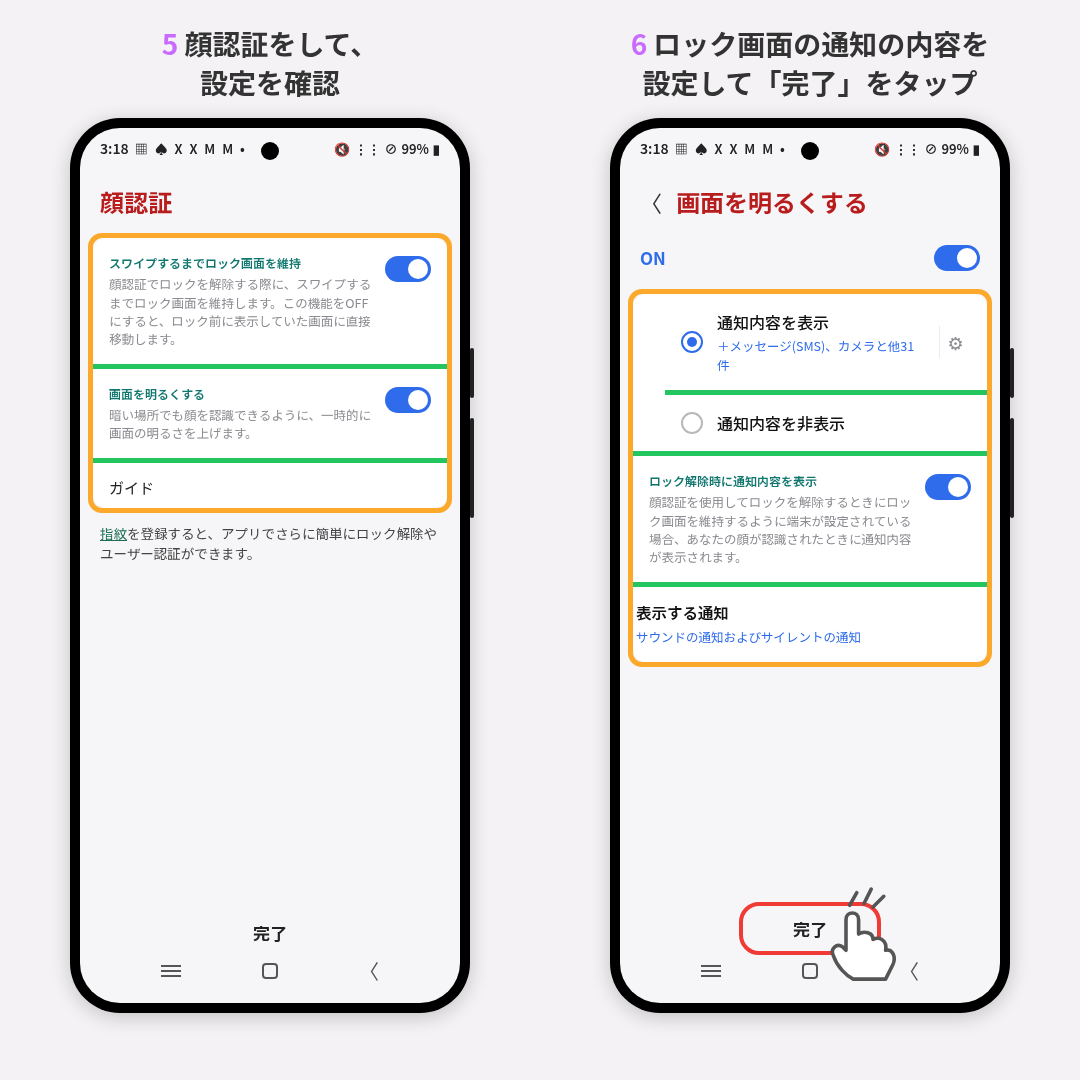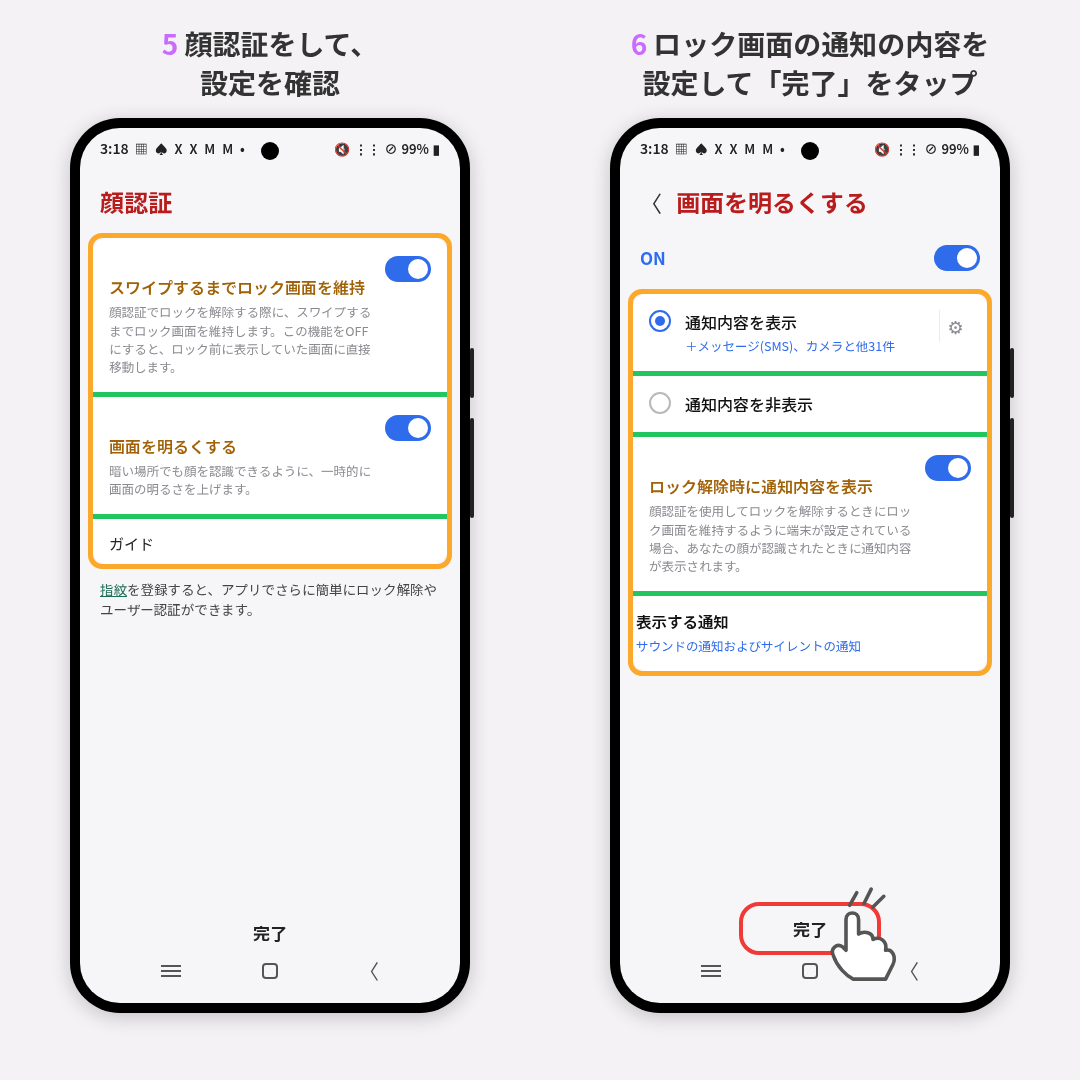--- a/index.html
+++ b/index.html
@@ -123,25 +123,24 @@
     .setting-row {
       display: flex;
       align-items: flex-start;
       justify-content: space-between;
       padding: 16px 16px;
       gap: 12px;
     }
     .setting-row + .setting-row,
     .divider { border-top: 5px solid #22c55e; }
     .setting-text .title {
-      font-size: 16px;
-      color: #a16207;
+      font-size: 12px;
+      color: #0f766e;
       font-weight: 600;
       margin-bottom: 4px;
-      margin-top: 21px;
     }
     .setting-text .desc {
       font-size: 12.5px;
       color: #8A8A90;
       line-height: 1.45;
     }
 
     .toggle {
       width: 46px;
       height: 26px;
@@ -169,23 +168,24 @@
     .footnote {
       padding: 10px 20px 0;
       font-size: 13.5px;
       color: #444;
       line-height: 1.5;
     }
     .footnote .link { color: #1E6E56; text-decoration: underline; }
 
     .radio-row {
       display: flex;
-      align-items: flex-start;
+      align-items: center;
       gap: 14px;
       padding: 16px 16px;
+      margin-left: 32px;
     }
     .radio-outer {
       width: 22px; height: 22px;
       border: 2px solid #B9B9BD;
       border-radius: 50%;
       flex: 0 0 22px;
       display: flex; align-items: center; justify-content: center;
     }
     .radio-outer.selected { border-color: #2E6CEB; }
     .radio-outer.selected::after {

